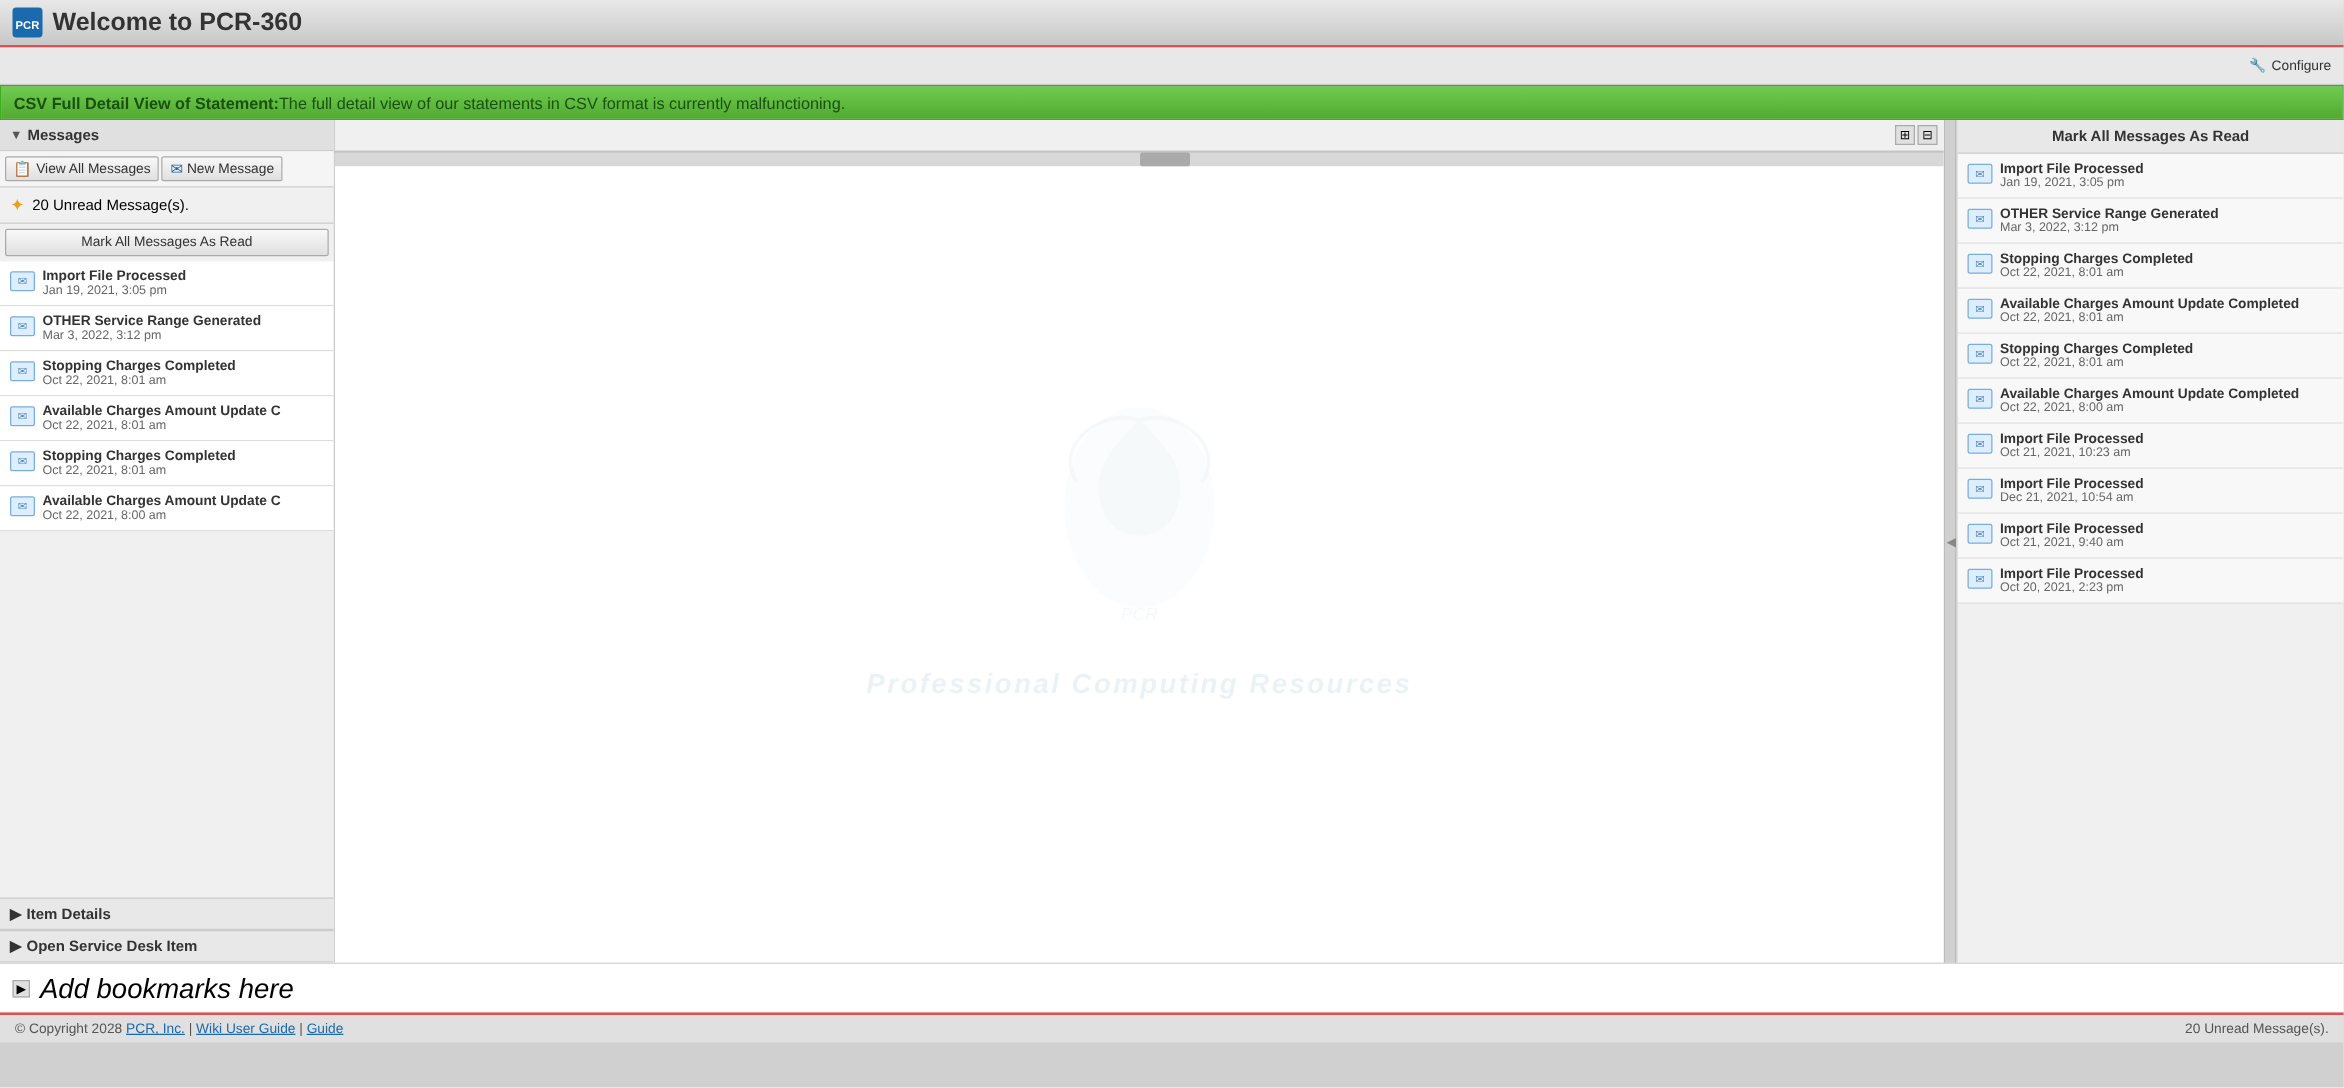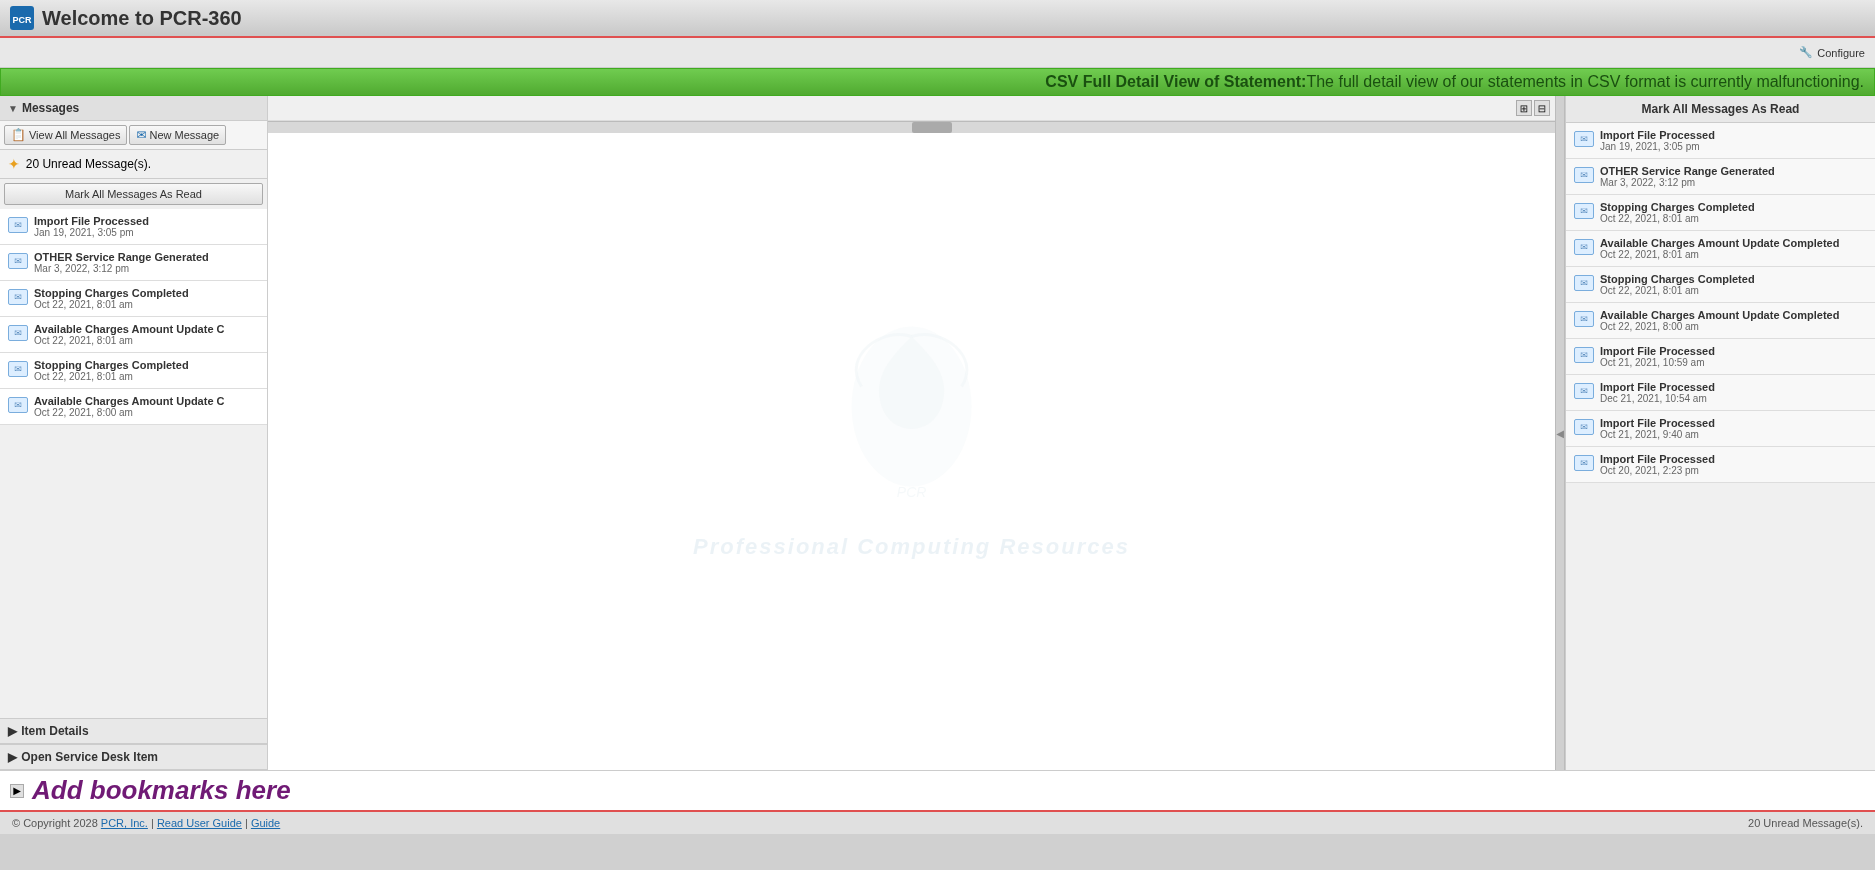--- a/index.html
+++ b/index.html
@@ -40,25 +40,25 @@
       cursor: pointer;
       display: flex; align-items: center; gap: 4px;
       background: none; border: none;
     }
 
     
     #alert-banner {
       background: linear-gradient(to bottom, #70cc50, #50aa30);
       border: 1px solid #40aa20;
       color: #1a5010;
-      font-size: 16px;
+      font-size: 13px;
       padding: 6px 10px;
       text-align: center;
       height: 28px;
-      display: flex; align-items: center; justify-content: flex-end;
+      display: flex; align-items: center; justify-content: flex-start;
     }
     #alert-banner strong { font-weight: bold; }
 
     
     #main-layout {
       display: flex;
       height: calc(870px - 38px - 30px - 28px - 16px - 28px - 24px - 32px);
       min-height: 580px;
     }
 
@@ -276,24 +276,23 @@
       width: 14px; height: 14px;
       border: 1px solid #aaa;
       background: #e0e0e0;
       cursor: pointer;
       font-size: 10px;
       display: flex; align-items: center; justify-content: center;
       margin-right: 8px;
       flex-shrink: 0;
     }
     .bookmarks-placeholder {
-      font-size: 26px;
-      color: #701a75;
+      font-size: 22px;
+      color: #000000;
       font-style: italic;
-      font-weight: bold;
     }
 
     
     #footer {
       background: #e0e0e0;
       border-top: 2px solid #e05050;
       height: 24px;
       display: flex;
       align-items: center;
       justify-content: space-between;
@@ -496,21 +495,21 @@
       <div class="msg-icon">✉</div>
       <div class="msg-content">
         <div class="right-msg-title">Available Charges Amount Update Completed</div>
         <div class="right-msg-date">Oct 22, 2021, 8:00 am</div>
       </div>
     </div>
         <div class="right-msg-item">
       <div class="msg-icon">✉</div>
       <div class="msg-content">
         <div class="right-msg-title">Import File Processed</div>
-        <div class="right-msg-date">Oct 21, 2021, 10:59 am</div>
+        <div class="right-msg-date">Oct 21, 2021, 10:23 am</div>
       </div>
     </div>
         <div class="right-msg-item">
       <div class="msg-icon">✉</div>
       <div class="msg-content">
         <div class="right-msg-title">Import File Processed</div>
         <div class="right-msg-date">Dec 21, 2021, 10:54 am</div>
       </div>
     </div>
         <div class="right-msg-item">
@@ -535,18 +534,18 @@
 <div id="bookmarks-bar">
   <div class="bookmarks-arrow">▶</div>
   <span class="bookmarks-placeholder">Add bookmarks here</span>
 </div>
 
 <div id="footer">
   <span>
     <span>© Copyright 2028 </span>
     <a>PCR, Inc.</a>
     <span> | </span>
-    <a>Read User Guide</a>
+    <a>Wiki User Guide</a>
     <span> | </span>
     <a>Guide</a>
   </span>
   <span class="footer-right">20 Unread Message(s).</span>
 </div>
 
 </body></html>

